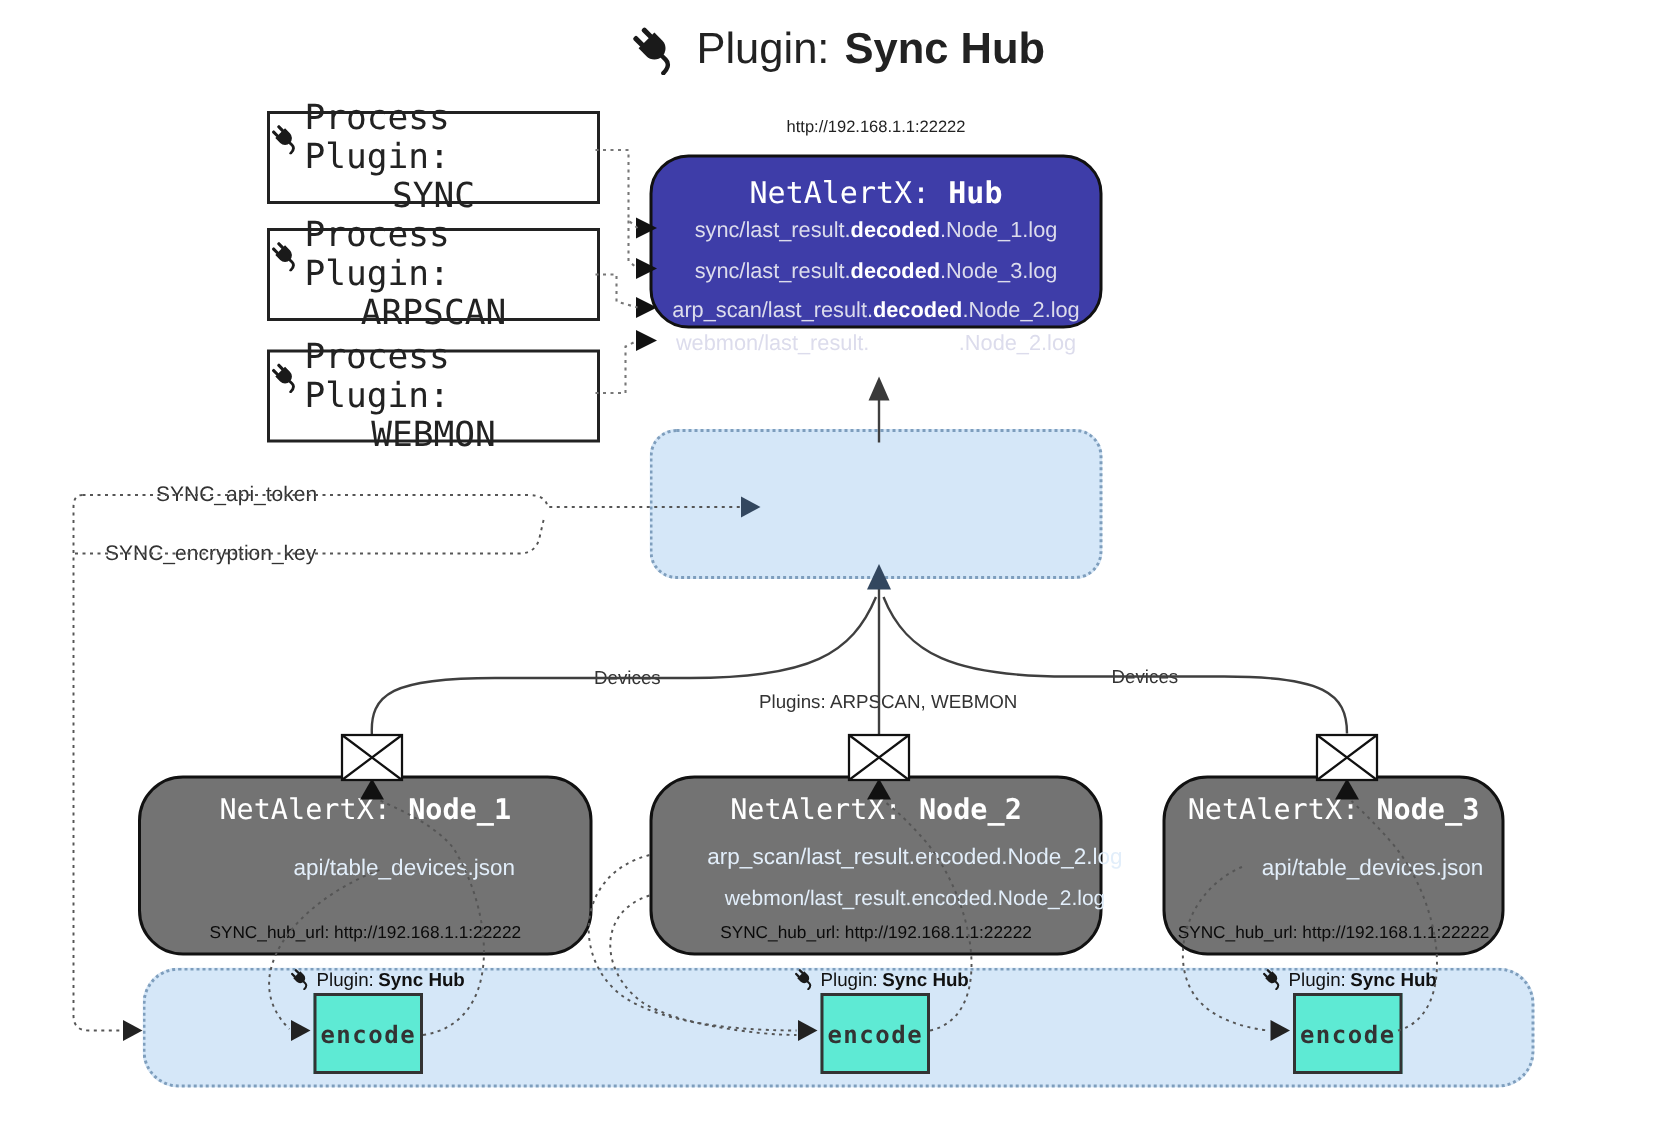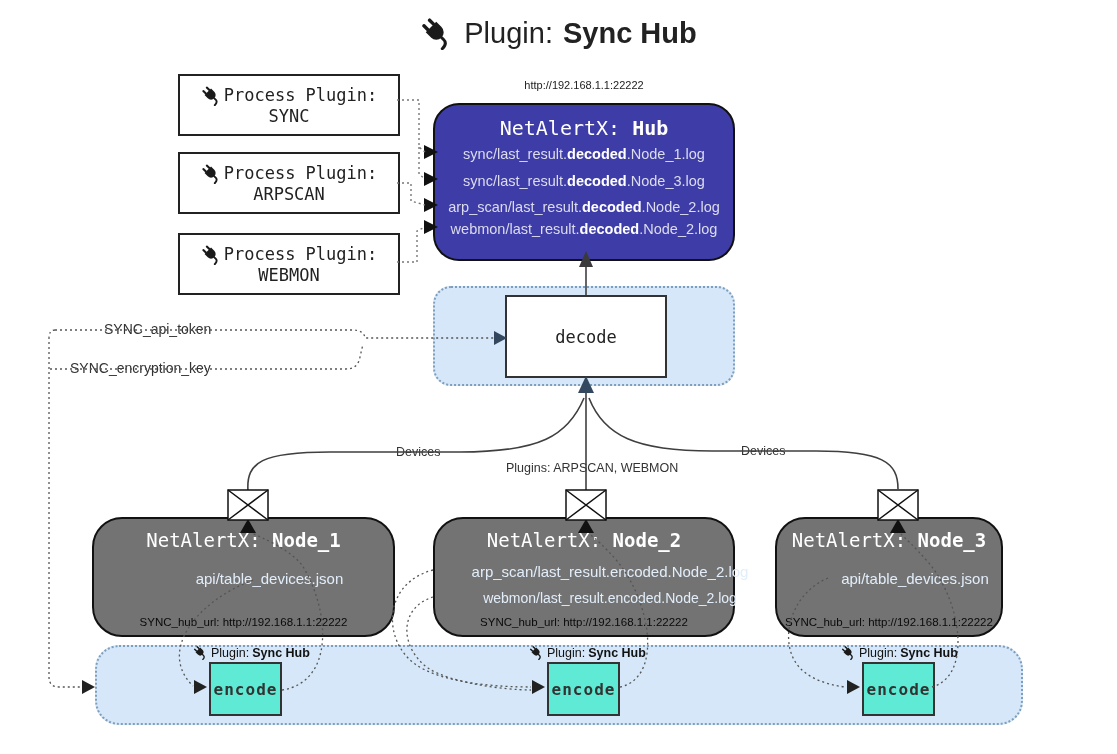--- a/index.html
+++ b/index.html
@@ -10,26 +10,26 @@
   .center{text-align:center;}
 
   
   .page-title{left:0;top:16px;width:1117px;display:flex;justify-content:center;align-items:center;gap:10px;
               font-size:29px;color:#222;}
   .page-title .b{font-weight:bold;}
 
   
   .pbox{width:218px;left:178px;height:58px;border:2px solid #222;background:#fff;
         display:flex;flex-direction:column;justify-content:center;align-items:center;
-        font-size:17px;color:#222;}
+        font-size:23px;color:#222;}
   .pbox .l1{display:flex;align-items:center;gap:2px;}
 
   
   .hub-url{left:433px;top:79px;width:302px;font-size:11px;color:#222;}
-  .hub{left:433px;top:103px;width:302px;height:158px;border-radius:26px;background:#3E3DA8;
+  .hub{left:433px;top:103px;width:302px;height:116px;border-radius:26px;background:#3E3DA8;
        border:2.5px solid #111;box-sizing:border-box;text-decoration:underline;}
   .hub-title{left:0;top:11px;width:100%;font-size:20px;color:#fff;}
   .hub-title .b{font-weight:bold;}
   .hublog{left:0;width:100%;font-size:14.5px;color:#DCDCEC;white-space:nowrap;}
   .hublog b{color:#fff;}
 
   
   .ltblue{background:#D5E7F8;border:2px dotted #7E9EBD;box-sizing:border-box;}
   .decode-container{left:433px;top:286px;width:302px;height:100px;border-radius:18px;}
   .decode-box{left:505px;top:295px;width:162px;height:83px;background:#fff;border:2px solid #333;
@@ -123,21 +123,20 @@
   <div class="abs hub-url center">http://192.168.1.1:22222</div>
   <div class="abs hub">
     <div class="abs hub-title center mono"><span>NetAlertX:</span> <span class="b">Hub</span></div>
     <div class="abs hublog center" style="top:41px;"><span>sync/last_result.</span><b>decoded</b><span>.Node_1.log</span></div>
     <div class="abs hublog center" style="top:68px;"><span>sync/last_result.</span><b>decoded</b><span>.Node_3.log</span></div>
     <div class="abs hublog center" style="top:94px;"><span>arp_scan/last_result.</span><b>decoded</b><span>.Node_2.log</span></div>
     <div class="abs hublog center" style="top:116px;"><span>webmon/last_result.</span><b>decoded</b><span>.Node_2.log</span></div>
   </div>
 
   <div class="abs ltblue decode-container"></div>
-  <div class="abs decode-box mono">decode</div>
 
   <div class="abs setting" style="left:100px;top:321px;">SYNC_api_token</div>
   <div class="abs setting" style="left:66px;top:360px;">SYNC_encryption_key</div>
 
   <div class="abs edge-label" style="left:393px;top:445px;">Devices</div>
   <div class="abs edge-label" style="left:738px;top:444px;">Devices</div>
   <div class="abs edge-label" style="left:503px;top:461px;">Plugins: ARPSCAN, WEBMON</div>
 
   <div class="abs node" style="left:92px;width:303px;">
     <div class="abs node-title center mono"><span>NetAlertX:</span> <span class="b">Node_1</span></div>

